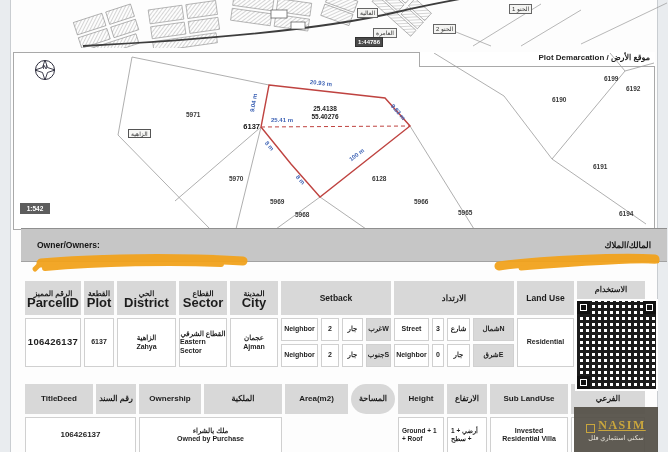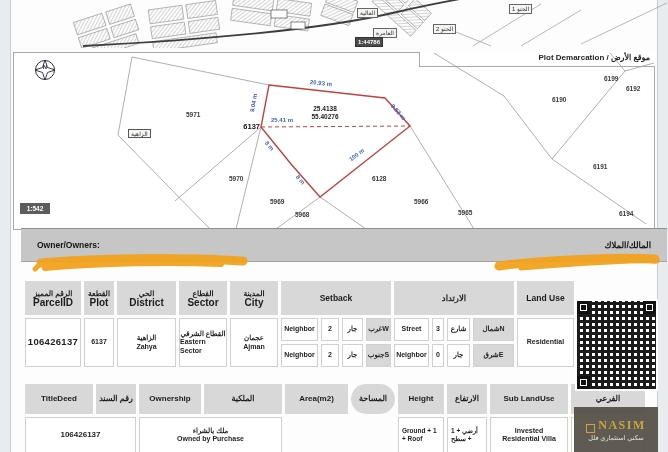--- a/index.html
+++ b/index.html
@@ -34,33 +34,33 @@
   .grid{position:absolute;display:grid;gap:3px;}
   .t1{left:25px;top:281px;grid-template-columns:56px 30px 59px 48px 48px 37px 18px 21px 25px 35px 12px 23px 41px 57px 68px;
       grid-template-rows:34px 23px 23px;}
   .t2{left:25px;top:384px;grid-template-columns:68px 40px 62px 78px 63px 44px 46px 40px 78px 74px;
       grid-template-rows:30px 36px;}
   .cell{display:flex;flex-direction:column;align-items:center;justify-content:center;text-align:left;
         background:#fff;border:1px solid #d0d0d0;font-weight:bold;font-size:7px;line-height:8.5px;}
   .hcell{background:#d8d8d8;border:none;color:#1c1c1c;}
   .gcell{background:#d8d8d8;}
   .c-ar{font-size:7.5px;line-height:9px;}
-  .c-en{font-size:10px;line-height:9px;font-weight:bold;}
+  .c-en{font-size:13px;line-height:9px;font-weight:bold;}
   .big{font-size:9.5px;letter-spacing:.3px;}
   
   .qr{position:absolute;left:575px;top:299px;width:83px;height:92px;background:#fff;padding:2px;box-sizing:border-box;}
   .qr-noise{position:relative;width:100%;height:100%;
     background-image:repeating-linear-gradient(0deg,#1b1b1b 0 3px,transparent 3px 6px),
                      repeating-linear-gradient(90deg,#1b1b1b 0 3px,#fff 3px 6px);}
   .fm{position:absolute;width:13px;height:13px;border:3px solid #111;background:#fff;box-sizing:border-box;}
   .fm i{position:absolute;left:1px;top:1px;width:5px;height:5px;background:#111;display:block;}
   .wm{position:absolute;left:574px;top:407px;width:84px;height:45px;background:rgba(83,79,70,.93);
       display:flex;flex-direction:column;align-items:center;justify-content:center;gap:1px;}
   .wm-brand{display:flex;align-items:flex-end;gap:3px;font-family:"Liberation Serif",serif;
-            font-size:12px;font-weight:bold;color:#c9a63d;letter-spacing:1.5px;}
+            font-size:12px;font-weight:bold;color:#c9a63d;letter-spacing:1.5px;text-decoration:underline;}
   .wm-ico{width:7px;height:7px;border:1.5px solid #c9a63d;display:inline-block;}
   .wm-tag{font-size:6.5px;color:#e8e4da;direction:rtl;}
 </style>
 </head>
 <body>
 
 <div class="stage">
   <div class="doc">
 
     <div class="topmap">
@@ -220,20 +220,21 @@
       <span class="c-ar">القطاع</span>
       <span class="c-en">Sector</span>
     </div>
     <div class="cell hcell" style="grid-column:5;grid-row:1;">
       <span class="c-ar">المدينة</span>
       <span class="c-en">City</span>
     </div>
     <div class="cell hcell" style="grid-column:6/10;grid-row:1;font-size:8.5px;">Setback</div>
     <div class="cell hcell" style="grid-column:10/14;grid-row:1;font-size:8.5px;">الارتداد</div>
     <div class="cell hcell" style="grid-column:14;grid-row:1;font-size:8.5px;">Land Use</div>
+    <div class="cell hcell" style="grid-column:15;grid-row:1;justify-content:flex-start;padding-top:5px;font-size:8px;">الاستخدام</div>
 
     <div class="cell big" style="grid-column:1;grid-row:2/4;">106426137</div>
     <div class="cell" style="grid-column:2;grid-row:2/4;">6137</div>
     <div class="cell" style="grid-column:3;grid-row:2/4;">
       <span>الزاهية</span>
       <span>Zahya</span>
     </div>
     <div class="cell" style="grid-column:4;grid-row:2/4;">
       <span>القطاع الشرقي</span>
       <span>Eastern Sector</span>

